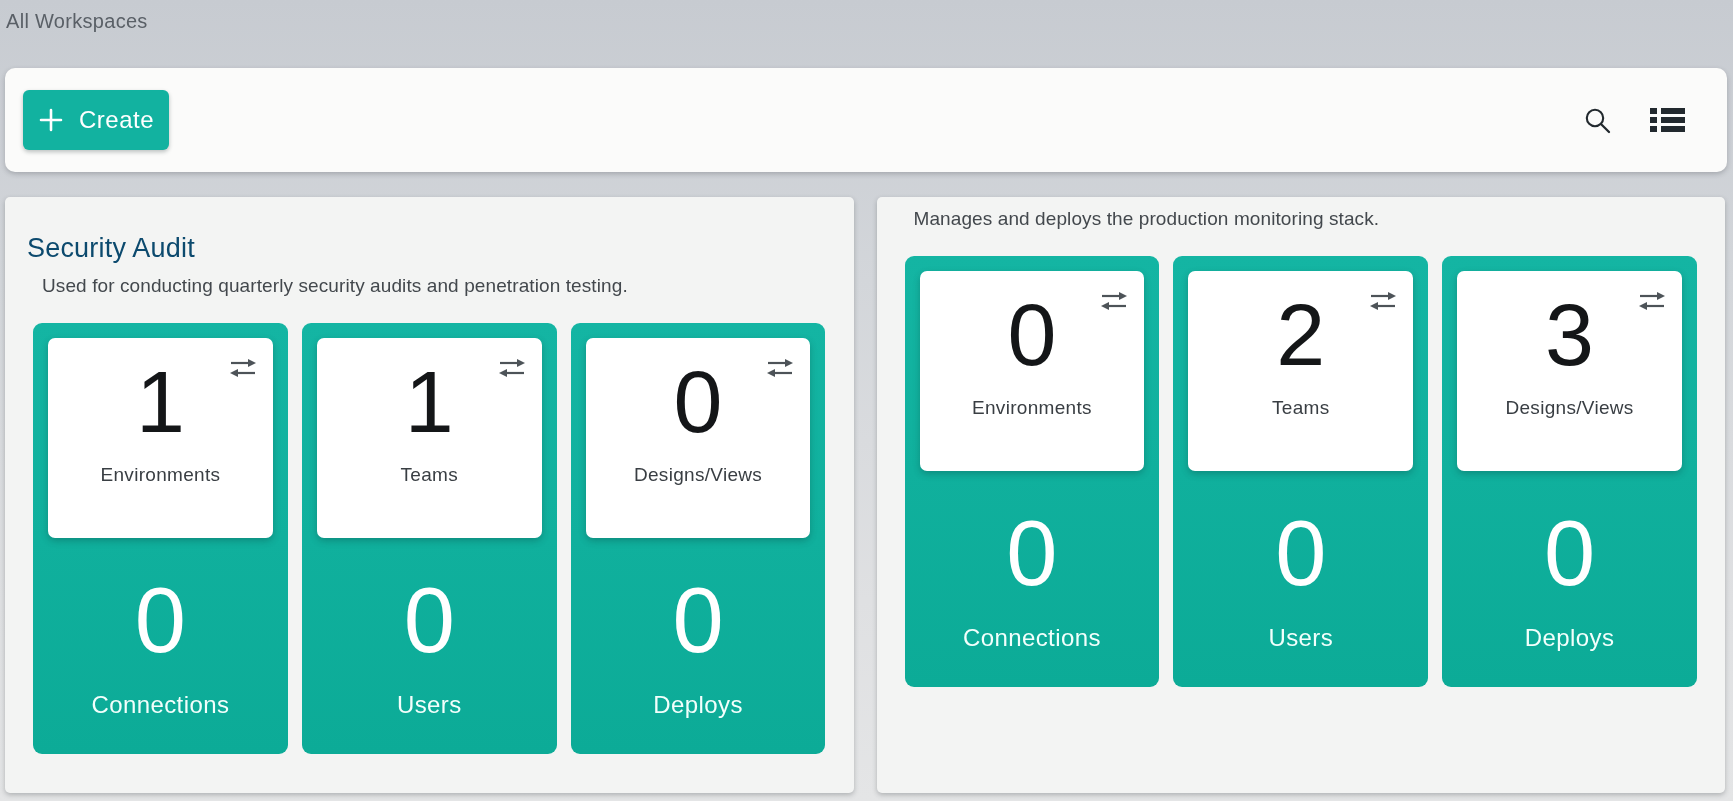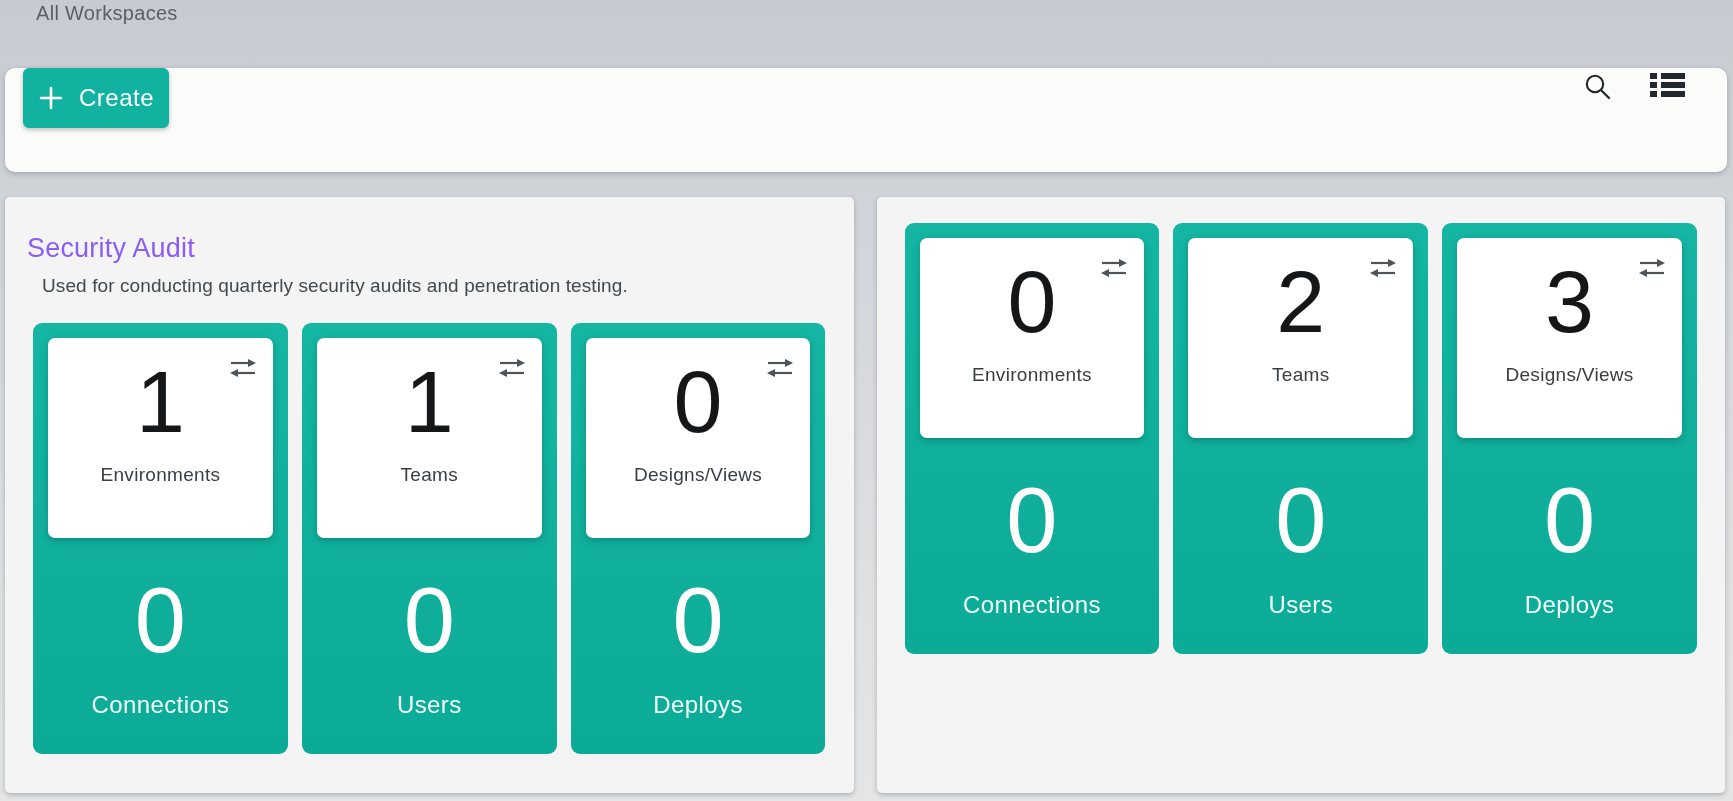--- a/index.html
+++ b/index.html
@@ -5,30 +5,30 @@
   * { margin: 0; padding: 0; box-sizing: border-box; }
   html, body { width: 1733px; height: 801px; overflow: hidden; }
   body {
     font-family: "Liberation Sans", sans-serif;
     background: linear-gradient(180deg, #c7cbd1 0%, #d3d6da 35%, #dfe0e2 75%, #e4e5e6 100%);
     position: relative;
   }
 
   
   .page-title {
-    position: absolute; left: 6px; top: 2px;
-    font-size: 20px; color: #5a6067; letter-spacing: 0.3px; margin-left: 30px;
+    position: absolute; left: 6px; top: 10px;
+    font-size: 20px; color: #5a6067; letter-spacing: 0.3px;
   }
 
   
   .toolbar {
     position: absolute; left: 5px; right: 6px; top: 68px; height: 104px;
     background: #fbfbfa; border-radius: 10px;
     box-shadow: 0 2px 5px rgba(40,45,50,0.25);
-    display: flex; align-items: flex-start;
+    display: flex; align-items: center;
     padding: 0 38px 0 18px;
   }
   .create-btn {
     width: 146px; height: 60px; border: none; border-radius: 6px;
     background: #12b2a0; color: #ffffff;
     font-family: "Liberation Sans", sans-serif;
     font-size: 24px; letter-spacing: 0.5px;
     display: flex; align-items: center; justify-content: center; gap: 15px;
     cursor: pointer; box-shadow: 0 2px 4px rgba(20,40,38,0.28);
   }
@@ -45,21 +45,21 @@
     position: absolute; left: 5px; right: 8px; top: 197px; bottom: 8px;
     display: flex; gap: 23px;
   }
   .ws-card {
     flex: 1; background: #f3f4f3; border-radius: 5px;
     box-shadow: 0 2px 5px rgba(40,45,50,0.28);
     cursor: pointer;
   }
   .ws-title {
     margin: 36px 22px 0 22px;
-    font-size: 27px; font-weight: 500; color: #8b5cf6; letter-spacing: 0.2px;
+    font-size: 27px; font-weight: 500; color: #0c4a6e; letter-spacing: 0.2px;
   }
   .ws-desc {
     margin: 11px 22px 0 37px;
     font-size: 19px; color: #43484d; letter-spacing: 0.1px;
   }
   .tiles {
     margin: 26px 28px 0 28px; height: 431px;
     display: flex; gap: 14px;
   }
   .tile {
@@ -182,20 +182,21 @@
         <div class="tile-bottom">
           <div class="tile-num2">0</div>
           <div class="tile-lbl2">Deploys</div>
         </div>
       </div>
 
     </div>
   </div>
 
   <div class="ws-card">
+    <div class="ws-desc">Manages and deploys the production monitoring stack.</div>
     <div class="tiles">
 
       <div class="tile">
         <div class="tile-inner">
           <span class="swap-icon">
             <svg width="30" height="20" viewBox="0 0 30 20">
               <line x1="3" y1="5" x2="21" y2="5" stroke="#4d5358" stroke-width="2.2"></line>
               <polygon points="20,1 28,5 20,9" fill="#4d5358"></polygon>
               <line x1="27" y1="15" x2="9" y2="15" stroke="#4d5358" stroke-width="2.2"></line>
               <polygon points="10,11 2,15 10,19" fill="#4d5358"></polygon>

